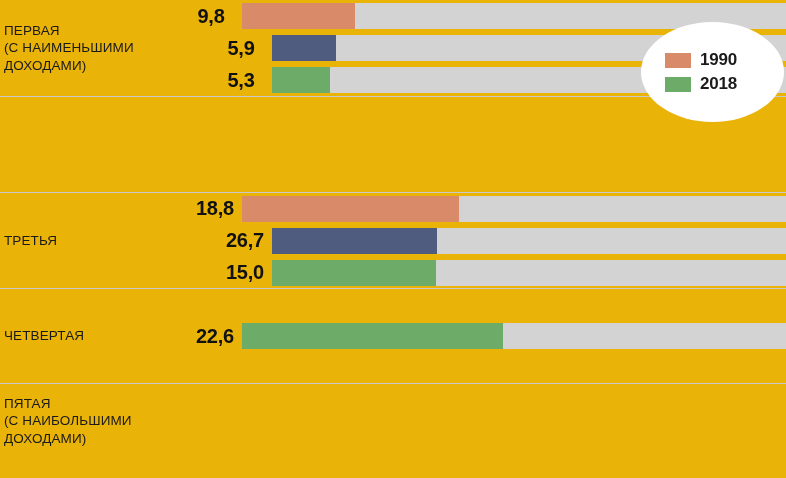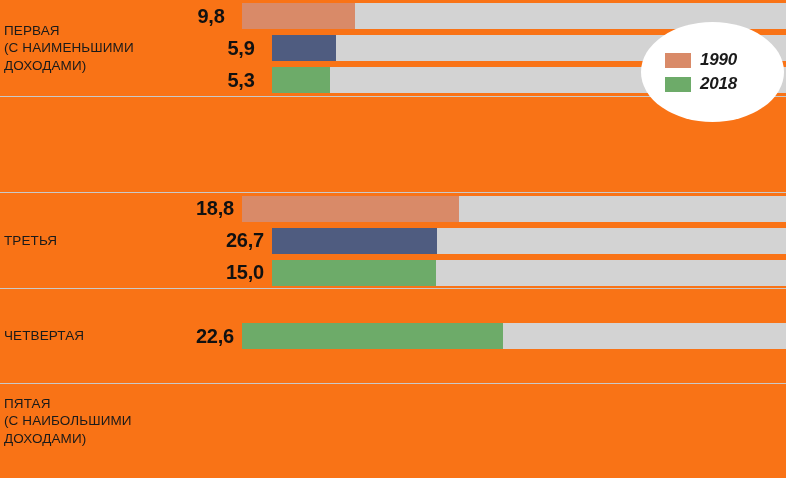--- a/index.html
+++ b/index.html
@@ -8,21 +8,21 @@
     background: #ffffff;
   }
   body {
     font-family: "Liberation Sans", sans-serif;
   }
 
   #chart-root {
     position: relative;
     width: 786px;
     height: 478px;
-    background: #f97316;
+    background: #eab308;
     overflow: hidden;
   }
 
   
   .group {
     position: relative;
     width: 786px;
     box-sizing: border-box;
   }
   .group + .group {
@@ -113,21 +113,20 @@
     height: 100px;
     background: #ffffff;
     border-radius: 50%;
     display: flex;
     flex-direction: column;
     justify-content: center;
     align-items: flex-start;
     padding-left: 24px;
     box-sizing: border-box;
     z-index: 5;
-    font-style: italic;
   }
   .legend-item {
     display: flex;
     align-items: center;
     height: 24px;
   }
   .legend-swatch {
     width: 26px;
     height: 15px;
     margin-right: 9px;

